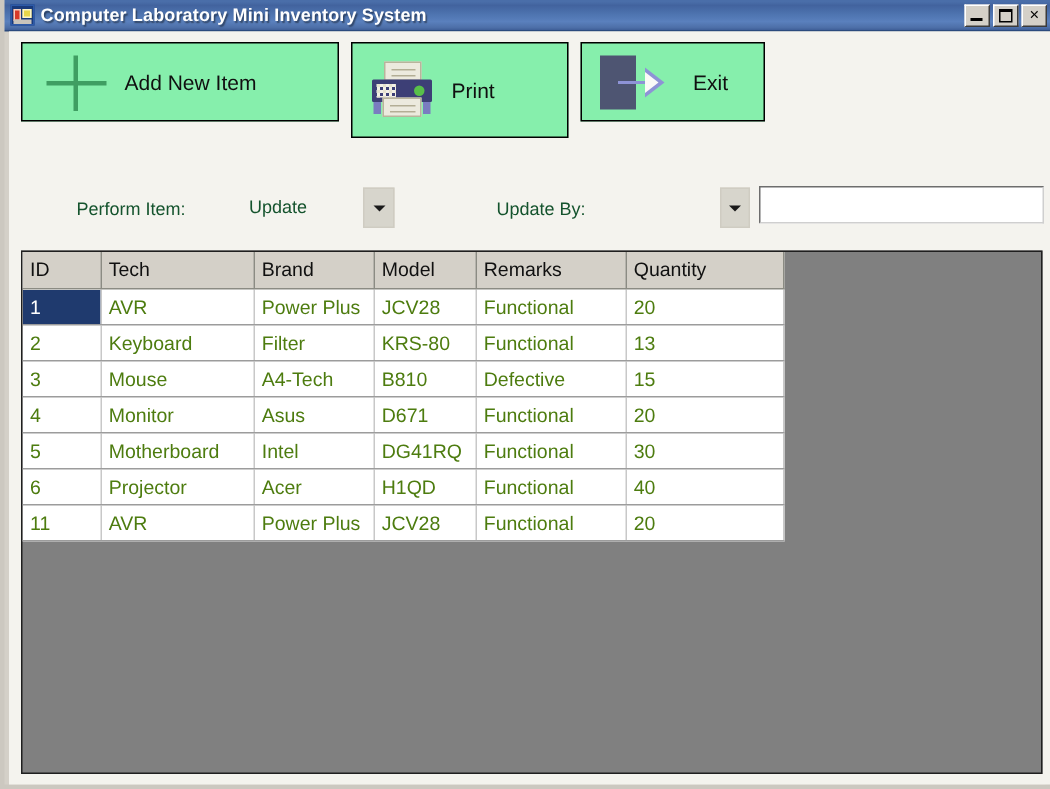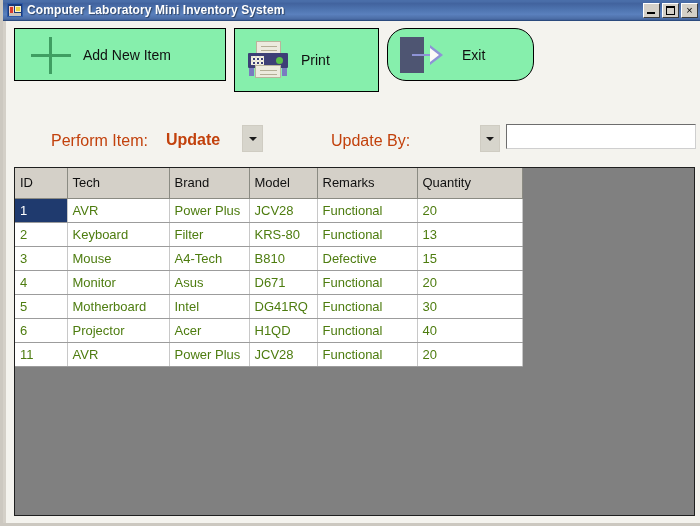--- a/index.html
+++ b/index.html
@@ -148,21 +148,21 @@
     position: absolute;
     background: #86efac;
     border: 1px solid #000000;
     box-sizing: border-box;
     display: flex;
     align-items: center;
     cursor: default;
   }
   #btn-add  { left: 8px;   top: 7px; width: 212px; height: 53px; }
   #btn-print{ left: 228px; top: 7px; width: 145px; height: 64px; }
-  #btn-exit { left: 381px; top: 7px; width: 147px; height: 53px; border-radius: 19px; }
+  #btn-exit { left: 381px; top: 7px; width: 123px; height: 53px; }
 
   .tool-label {
     font-size: 14px;
     color: #101010;
     white-space: nowrap;
   }
 
   
   .ic-plus {
     position: relative;
@@ -299,26 +299,26 @@
 
   
   .filter-row {
     position: absolute;
     left: 0; top: 63px;
     width: 694px;
     height: 45px;
   }
   .lbl {
     position: absolute;
-    font-size: 16px;
-    color: #c2410c;
+    font-size: 12px;
+    color: #14532d;
     white-space: nowrap;
   }
   #lbl-perform { left: 45px;  top: 48px; }
-  #val-perform { left: 160px; top: 47px; font-weight: bold; }
+  #val-perform { left: 160px; top: 47px; }
   #lbl-filter  { left: 325px; top: 48px; }
 
   .combo-arrow {
     position: absolute;
     background: #d7d5cc;
     border: 1px solid #cfccc2;
     box-sizing: border-box;
     cursor: default;
   }
   #cmb-perform { left: 236px; top: 41px; width: 21px; height: 27px; }
@@ -367,21 +367,21 @@
   }
   table.grid th {
     background: #d4d0c8;
     border-right: 1px solid #8b8b83;
     border-bottom: 1px solid #8b8b83;
     font-size: 13px;
     font-weight: normal;
     color: #101010;
     text-align: left;
     padding: 2px 0 2px 5px;
-    height: 30px;
+    height: 24px;
     box-sizing: border-box;
     cursor: default;
   }
   table.grid td {
     background: #ffffff;
     border-right: 1px solid #c8c8c8;
     border-bottom: 1px solid #9c9c9c;
     font-size: 13px;
     color: #4d7c0f;
     padding: 2px 0 2px 5px;

